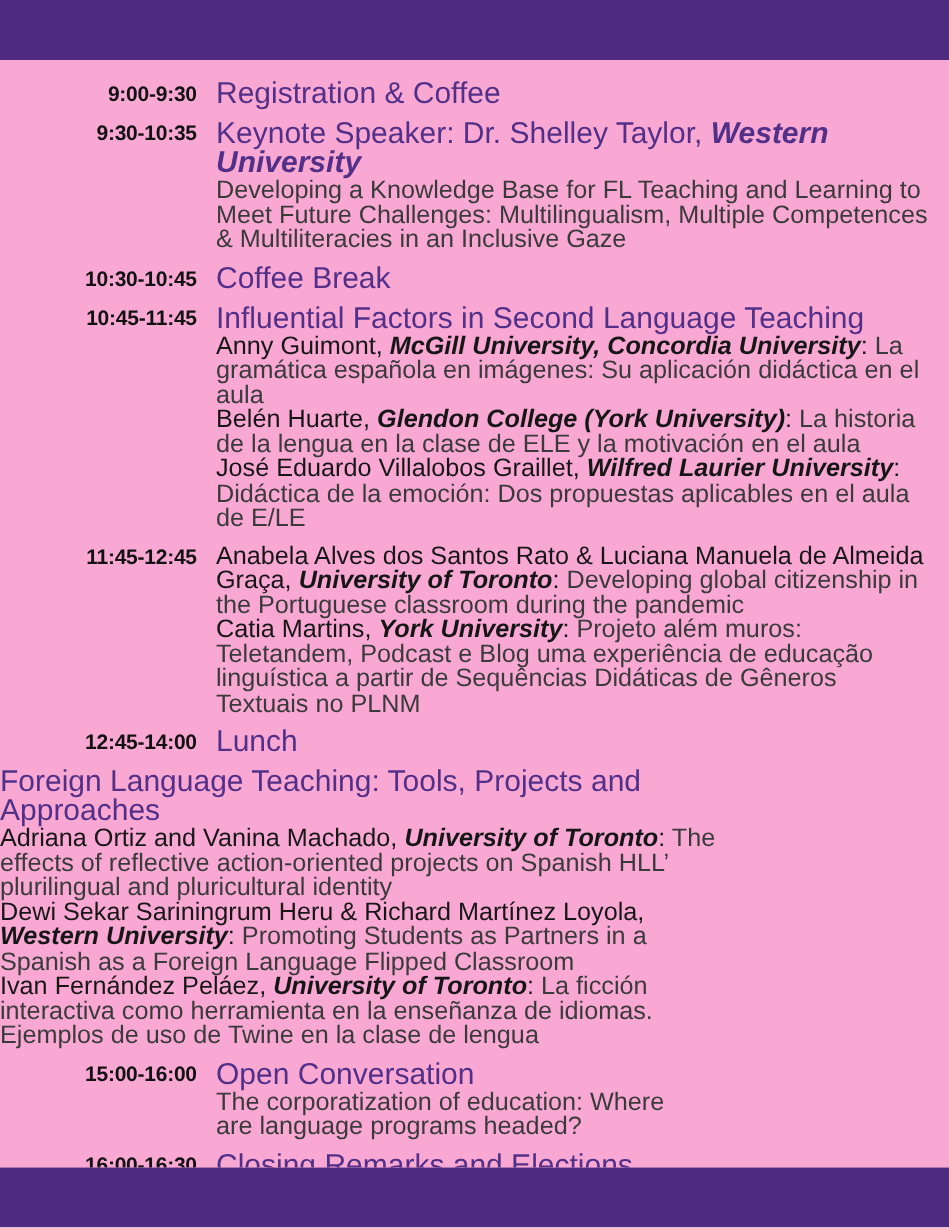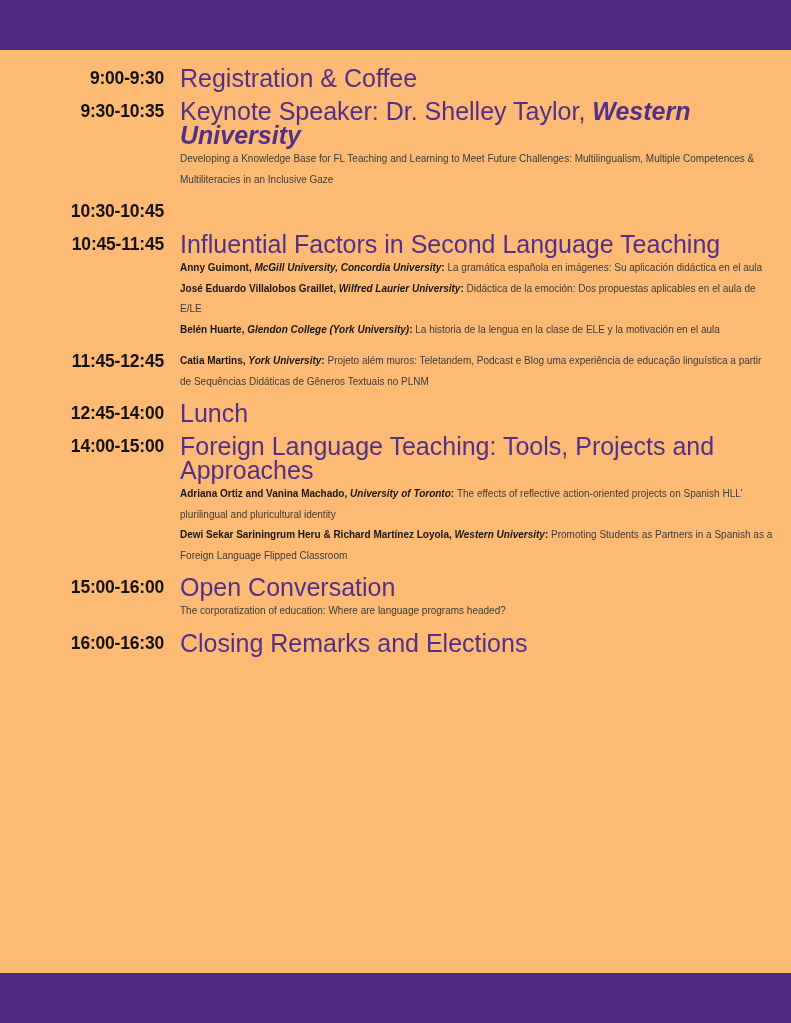--- a/index.html
+++ b/index.html
@@ -1,19 +1,19 @@
 <!DOCTYPE html>
 <html style="--bar: #4d2b7f; --heading: #533088;"><head>
 <meta charset="utf-8">
 <style>
   html,body{margin:0;padding:0;background:#ffffff;}
   .page{
     position:relative;
     width:791px;height:1023px;
-    background:#fdba74;
+    background:#f9a8d4;
     overflow:hidden;
     font-family:"Liberation Sans",sans-serif;
   }
   .bar{position:absolute;left:0;width:791px;height:50px;background:var(--bar,#4d2b7f);}
   .bar.top{top:0;}
   .bar.bottom{bottom:0;}
   .schedule{
     position:absolute;top:50px;left:0;right:0;bottom:50px;
     padding-top:16px;
     overflow:hidden;
@@ -28,24 +28,24 @@
   }
   .content{flex:1;padding-right:16px;min-width:0;}
   .title{
     font-weight:700;font-size:25px;line-height:24px;
     color:var(--heading,#533088);
     max-width:560px;
   }
   .details{margin-top:2px;max-width:600px;}
   .row.narrow .details{max-width:398px;}
   .detail{
-    margin:0;font-size:10px;line-height:20.5px;color:#3a3a3a;
+    margin:0;font-size:21px;line-height:20.5px;color:#3a3a3a;
   }
   .seg-r{font-style:normal;font-weight:400;}
-  .seg-b{font-weight:700;color:#161616;}
+  .seg-b{font-weight:400;color:#161616;}
   .seg-bi{font-weight:700;font-style:italic;color:#161616;}
   .seg-i{font-style:italic;}
 </style>
 </head>
 <body>
 
 <div class="page">
   <div class="bar top"></div>
   <main class="schedule" id="schedule">
   <div class="row">
@@ -61,58 +61,63 @@
     <div class="content">
       <div class="title"><span class="seg-r">Keynote Speaker: Dr. Shelley Taylor, </span><span class="seg-i">Western University</span></div>
       <div class="details">
             <p class="detail"><span class="seg-r">Developing a Knowledge Base for FL Teaching and Learning to Meet Future Challenges: Multilingualism, Multiple Competences &amp; Multiliteracies in an Inclusive Gaze</span></p>
           </div>
     </div>
   </div>
 
   <div class="row">
     <div class="time">10:30-10:45</div>
+    <div class="content">
+      <div class="title"><span class="seg-r">Coffee Break</span></div>
+
+    </div>
   </div>
 
   <div class="row">
     <div class="time">10:45-11:45</div>
     <div class="content">
       <div class="title"><span class="seg-r">Influential Factors in Second Language Teaching</span></div>
       <div class="details">
             <p class="detail"><span class="seg-b">Anny Guimont, </span><span class="seg-bi">McGill University, Concordia University</span><span class="seg-b">: </span><span class="seg-r">La gramática española en imágenes: Su aplicación didáctica en el aula</span></p>
+            <p class="detail"><span class="seg-b">Belén Huarte, </span><span class="seg-bi">Glendon College (York University)</span><span class="seg-b">: </span><span class="seg-r">La historia de la lengua en la clase de ELE y la motivación en el aula</span></p>
             <p class="detail"><span class="seg-b">José Eduardo Villalobos Graillet, </span><span class="seg-bi">Wilfred Laurier University</span><span class="seg-b">: </span><span class="seg-r">Didáctica de la emoción: Dos propuestas aplicables en el aula de E/LE</span></p>
-            <p class="detail"><span class="seg-b">Belén Huarte, </span><span class="seg-bi">Glendon College (York University)</span><span class="seg-b">: </span><span class="seg-r">La historia de la lengua en la clase de ELE y la motivación en el aula</span></p>
           </div>
     </div>
   </div>
 
   <div class="row">
     <div class="time">11:45-12:45</div>
     <div class="content">
       <div class="details">
+            <p class="detail"><span class="seg-b">Anabela Alves dos Santos Rato &amp; Luciana Manuela de Almeida Graça, </span><span class="seg-bi">University of Toronto</span><span class="seg-b">: </span><span class="seg-r">Developing global citizenship in the Portuguese classroom during the pandemic</span></p>
             <p class="detail"><span class="seg-b">Catia Martins, </span><span class="seg-bi">York University</span><span class="seg-b">: </span><span class="seg-r">Projeto além muros: Teletandem, Podcast e Blog uma experiência de educação linguística a partir de Sequências Didáticas de Gêneros Textuais no PLNM</span></p>
           </div>
     </div>
   </div>
 
   <div class="row">
     <div class="time">12:45-14:00</div>
     <div class="content">
       <div class="title"><span class="seg-r">Lunch</span></div>
 
     </div>
   </div>
 
   <div class="row">
-    <div class="time">14:00-15:00</div>
     <div class="content">
       <div class="title"><span class="seg-r">Foreign Language Teaching: Tools, Projects and Approaches</span></div>
       <div class="details">
             <p class="detail"><span class="seg-b">Adriana Ortiz and Vanina Machado, </span><span class="seg-bi">University of Toronto</span><span class="seg-b">: </span><span class="seg-r">The effects of reflective action-oriented projects on Spanish HLL’ plurilingual and pluricultural identity</span></p>
             <p class="detail"><span class="seg-b">Dewi Sekar Sariningrum Heru &amp; Richard Martínez Loyola, </span><span class="seg-bi">Western University</span><span class="seg-b">: </span><span class="seg-r">Promoting Students as Partners in a Spanish as a Foreign Language Flipped Classroom</span></p>
+            <p class="detail"><span class="seg-b">Ivan Fernández Peláez, </span><span class="seg-bi">University of Toronto</span><span class="seg-b">: </span><span class="seg-r">La ficción interactiva como herramienta en la enseñanza de idiomas. Ejemplos de uso de Twine en la clase de lengua</span></p>
           </div>
     </div>
   </div>
 
   <div class="row narrow">
     <div class="time">15:00-16:00</div>
     <div class="content">
       <div class="title"><span class="seg-r">Open Conversation</span></div>
       <div class="details">
             <p class="detail"><span class="seg-r">The corporatization of education: Where are language programs headed?</span></p>

